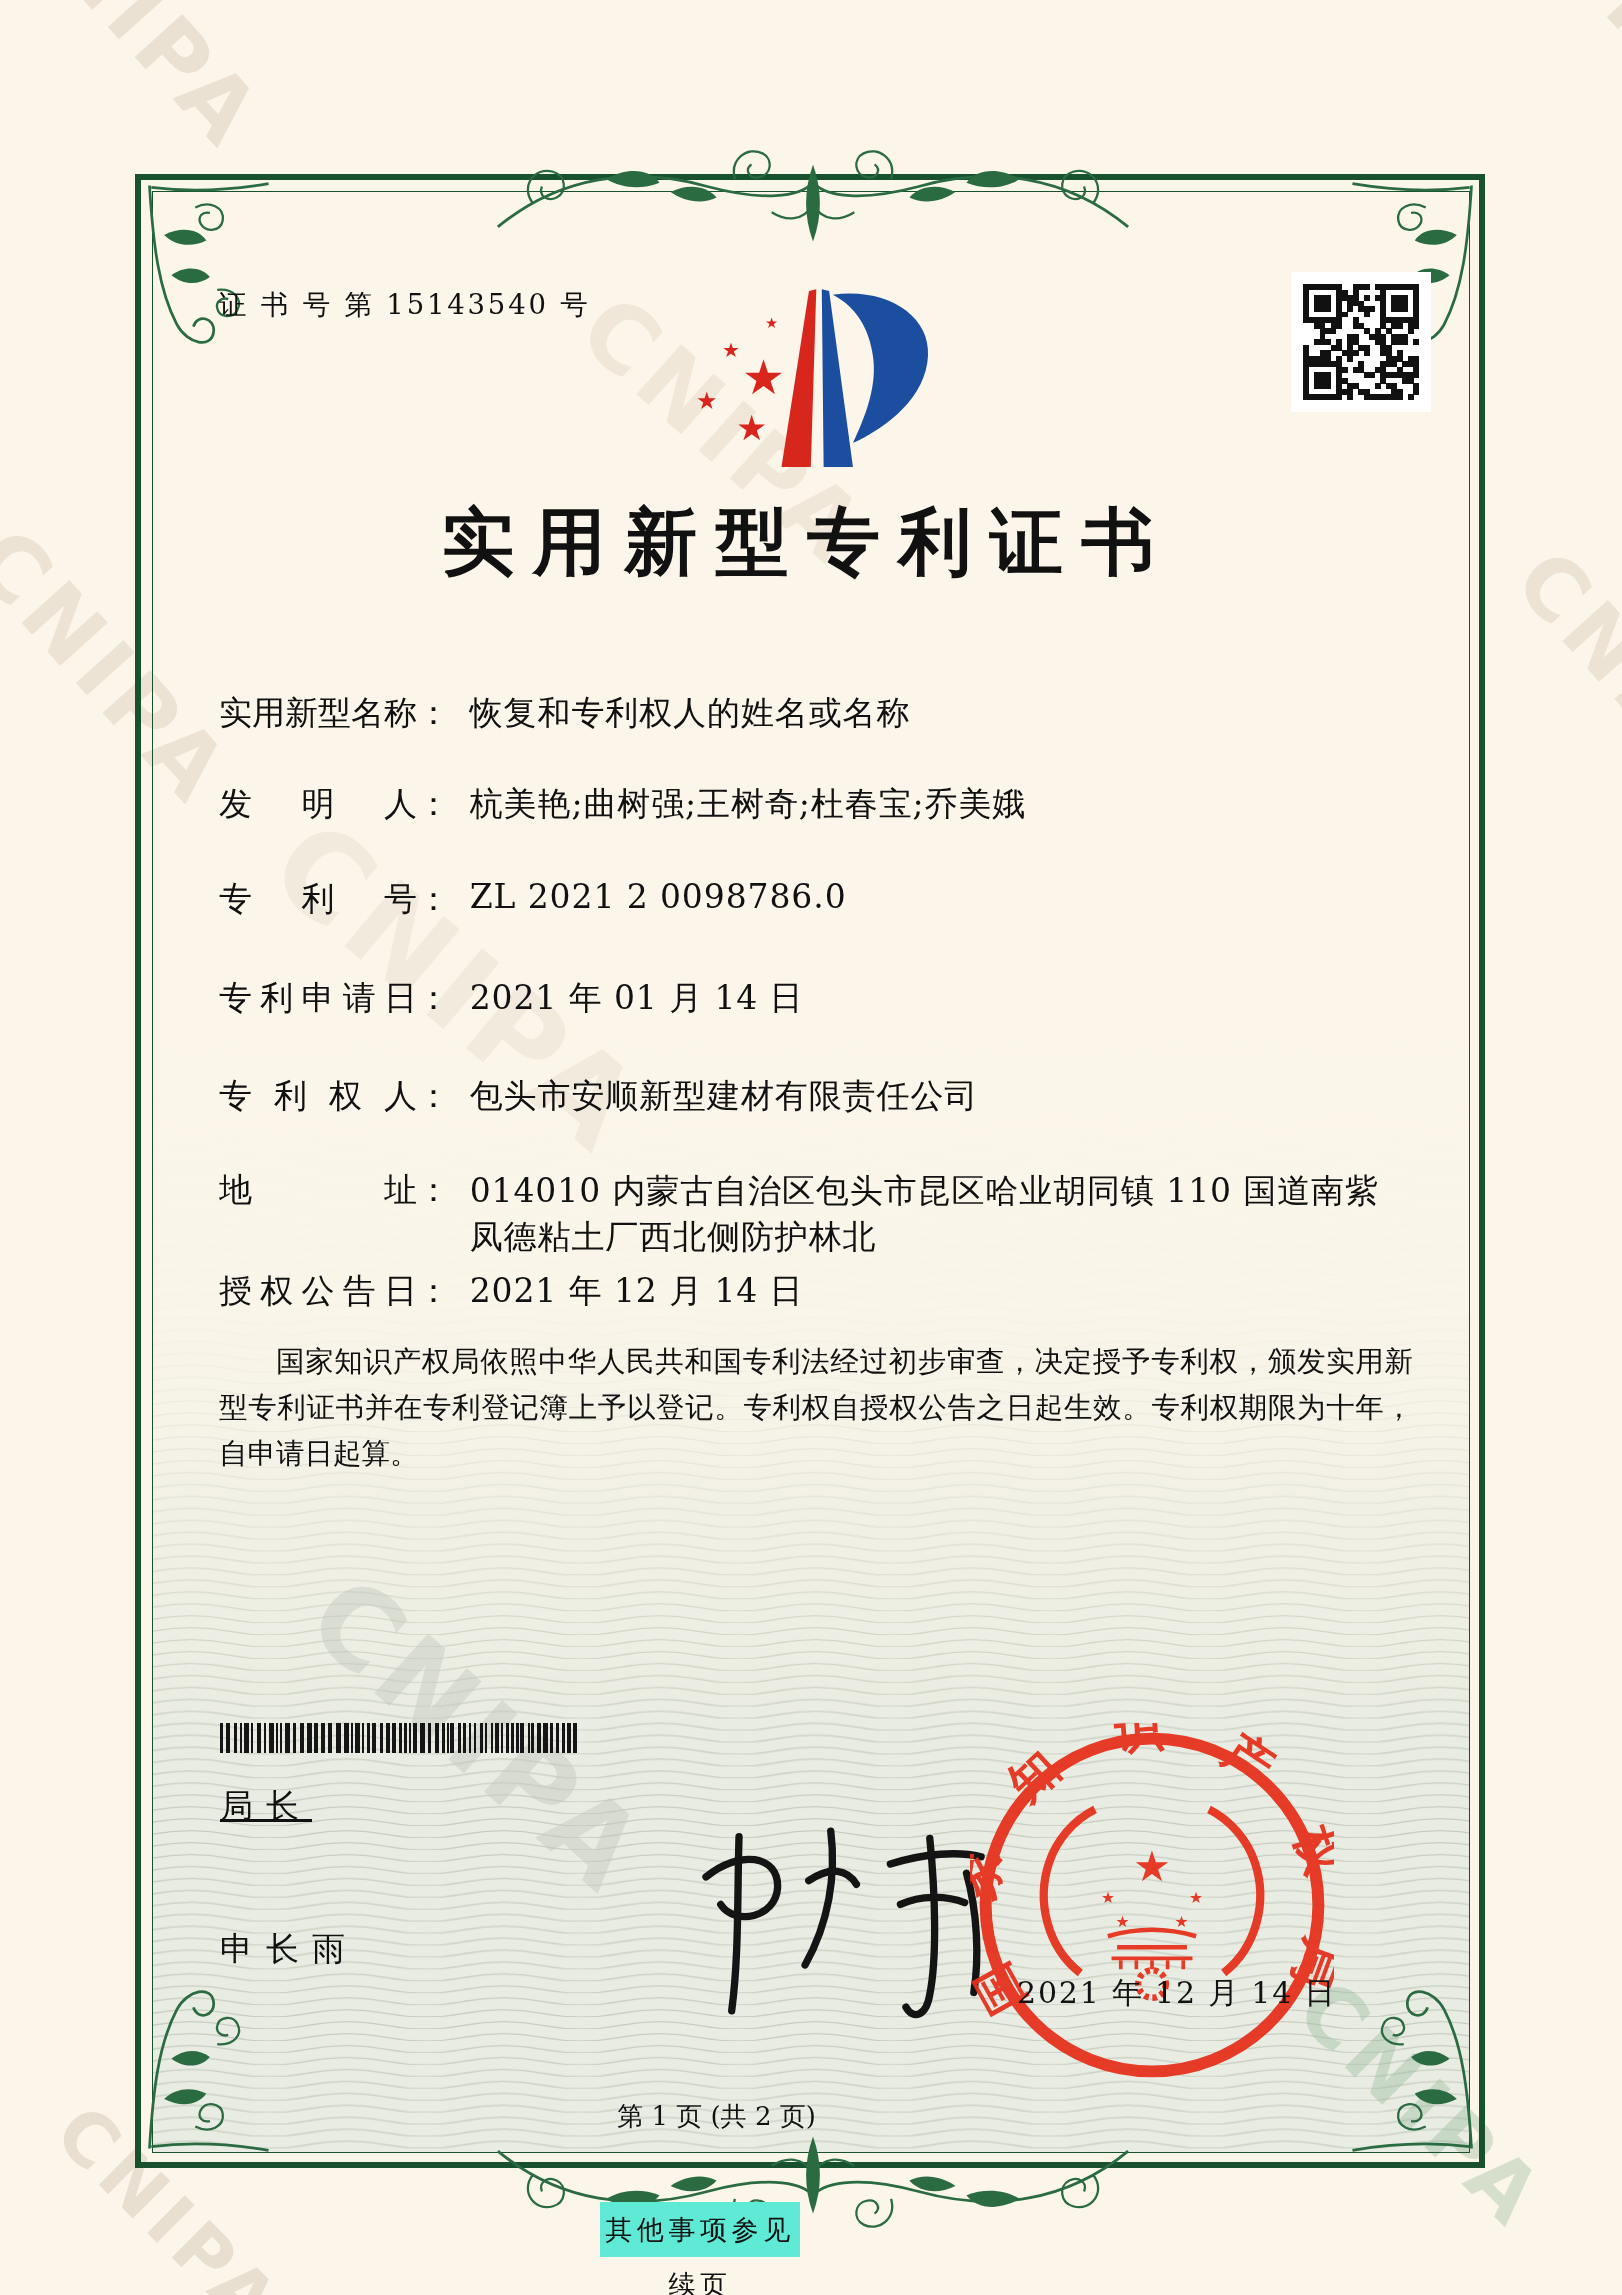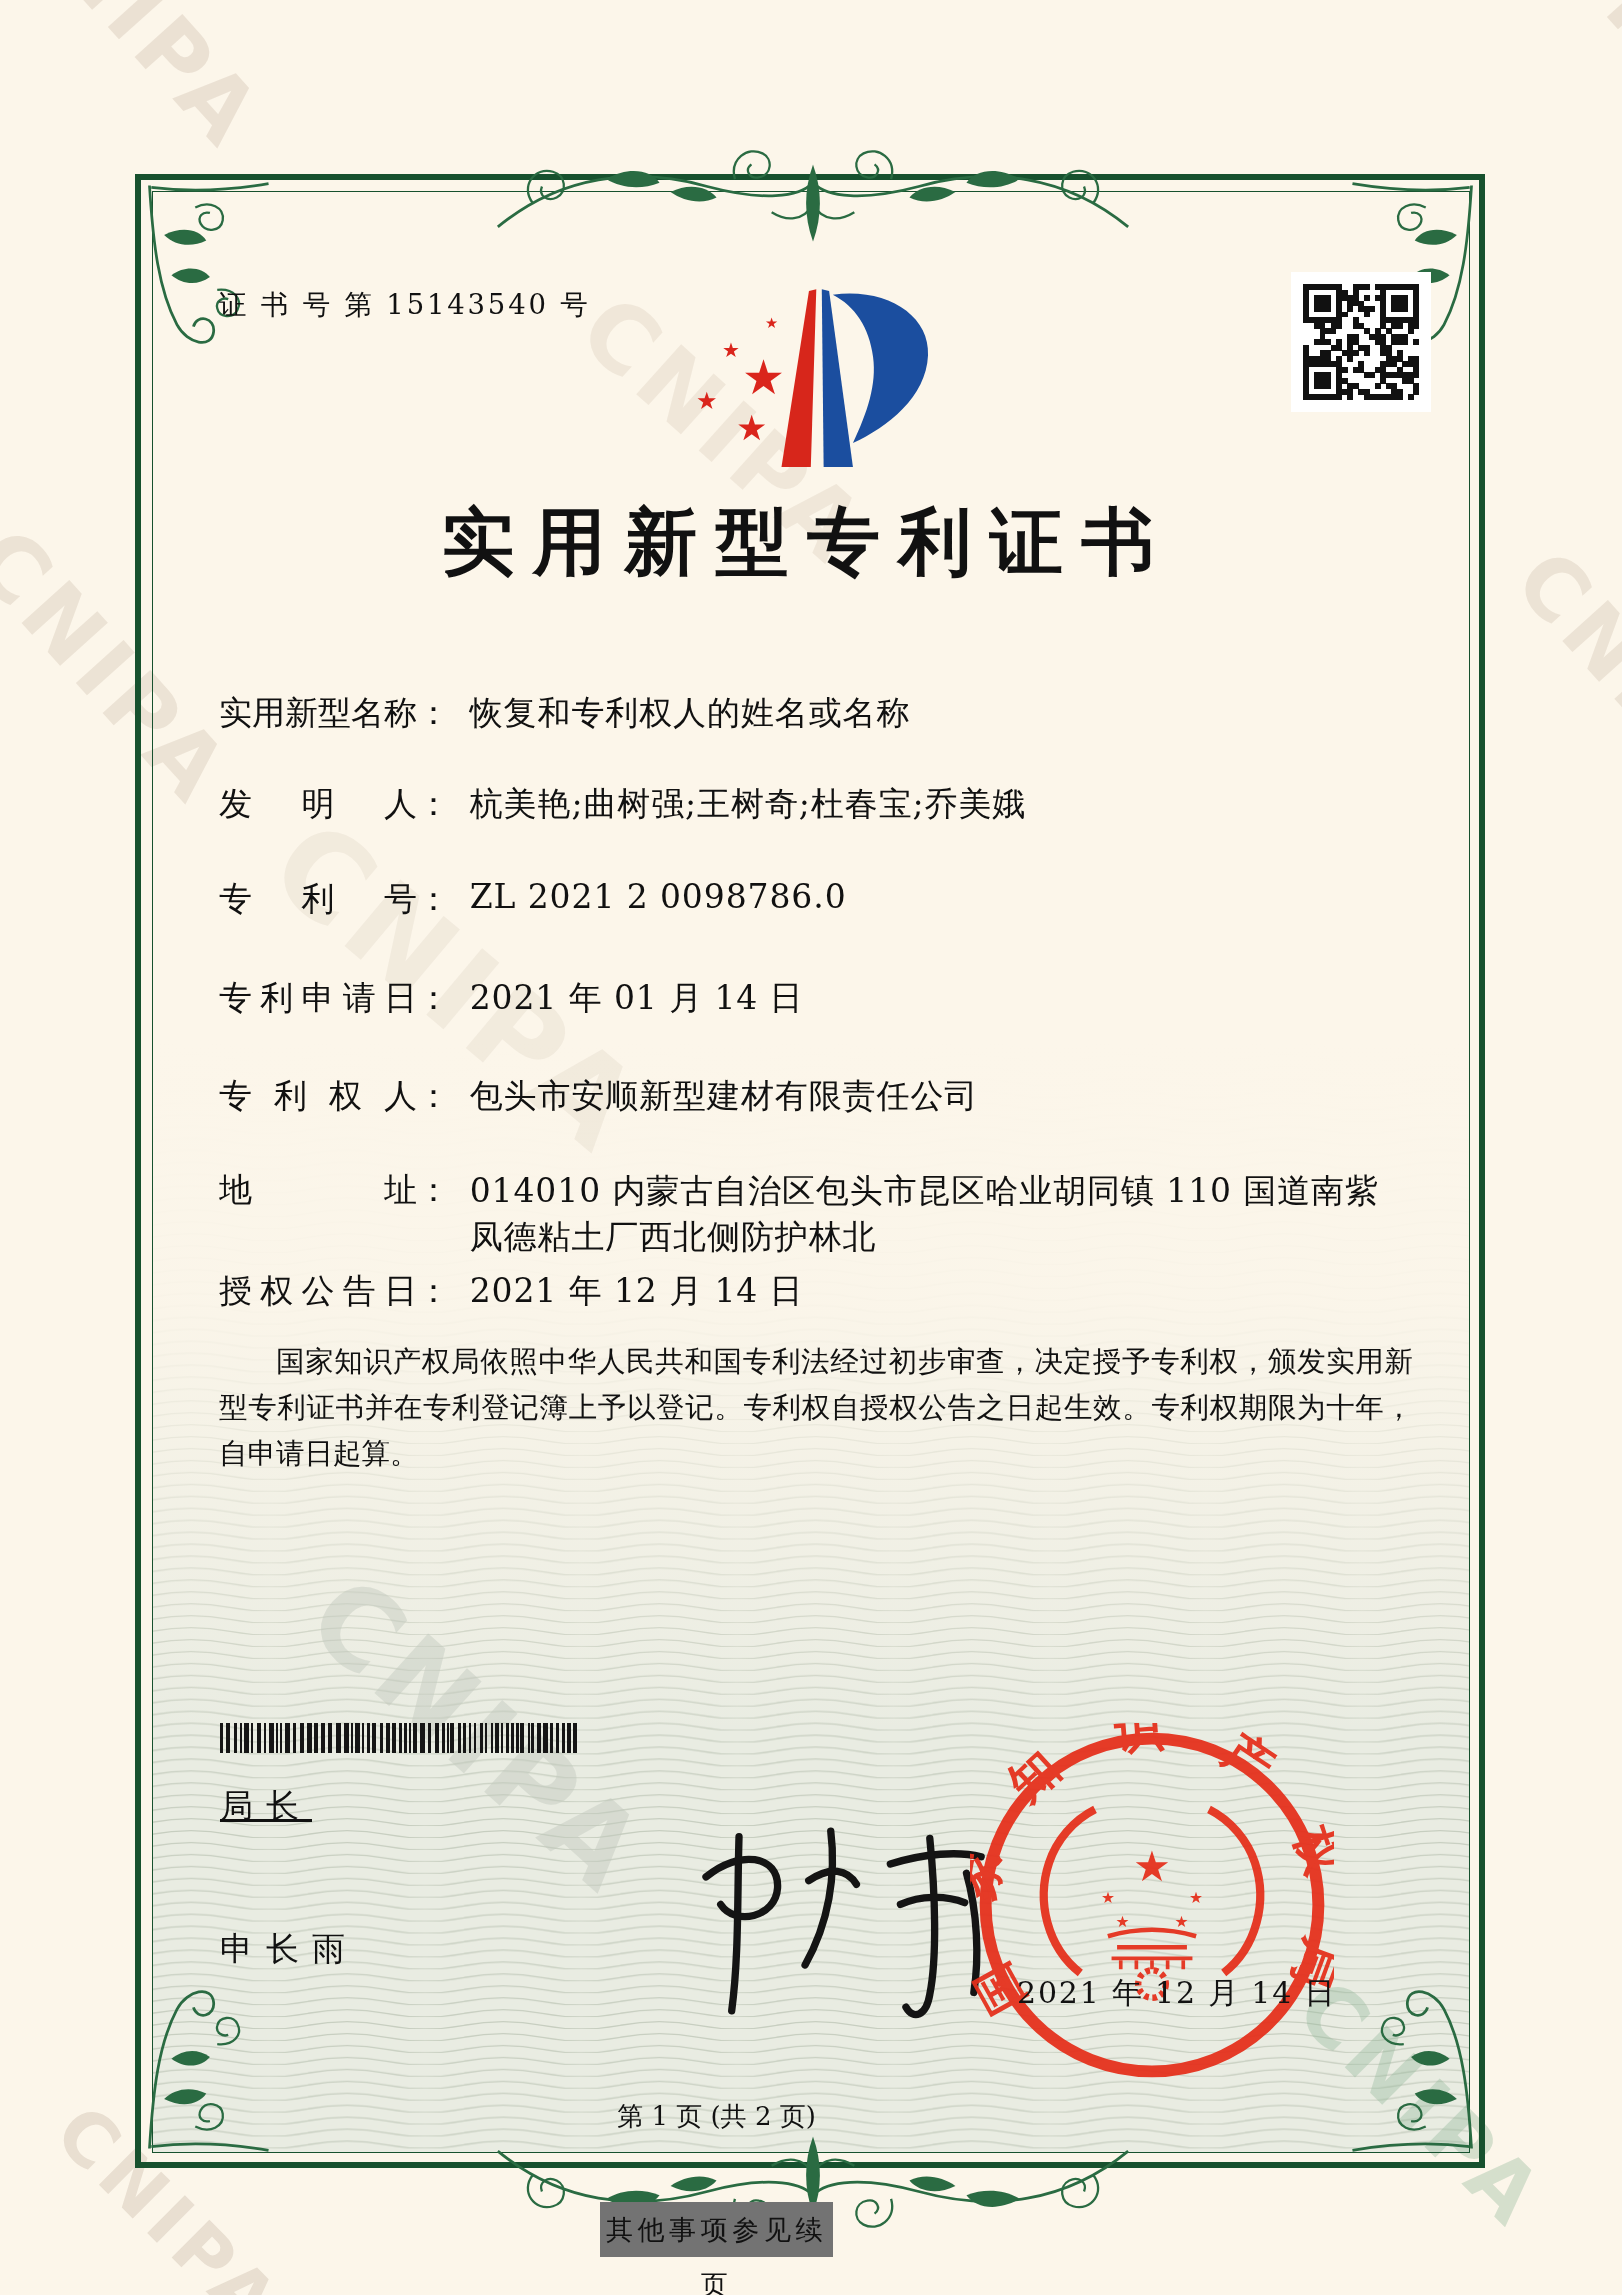--- a/index.html
+++ b/index.html
@@ -42,22 +42,22 @@
   .bodytext p{margin:0;text-indent:2em;}
   
   .barcode{position:absolute;left:220px;top:1723px;width:360px;height:30px;z-index:6;}
   .bcb{position:absolute;top:0;height:30px;background:#151515;}
   .off-label{position:absolute;left:220px;font-size:33px;z-index:6;
      font-family:"DejaVu Sans", sans-serif;letter-spacing:13px;}
   .signature{position:absolute;left:684px;top:1809px;width:321px;height:234px;z-index:6;}
   .seal{position:absolute;left:970px;top:1723px;width:364px;height:364px;z-index:6;opacity:.94;}
   .seal-date{position:absolute;left:1017px;top:1973px;font-size:30px;letter-spacing:1.8px;color:#121212;z-index:7;}
   .page-info{position:absolute;left:0;top:2099px;width:1433px;text-align:center;font-size:26px;z-index:6;}
-  .cont-note{position:absolute;left:600px;top:2202px;width:233px;height:55px;line-height:55px;
-     background:#737373;text-align:center;font-size:27px;letter-spacing:4.6px;z-index:6;}
+  .cont-note{position:absolute;left:600px;top:2202px;width:200px;height:55px;line-height:55px;
+     background:#5eead4;text-align:center;font-size:27px;letter-spacing:4.6px;z-index:6;}
 </style>
 </head>
 <body>
 
 <div class="page">
 
   <svg class="waves" viewBox="0 0 1434 1214" width="1317" height="1115">
     <defs>
       <pattern id="wv" width="170" height="13" patternUnits="userSpaceOnUse">
         <path d="M0,9 Q42.5,1 85,9 T170,9" fill="none" stroke="#c7cec0" stroke-width="1.5"></path>

